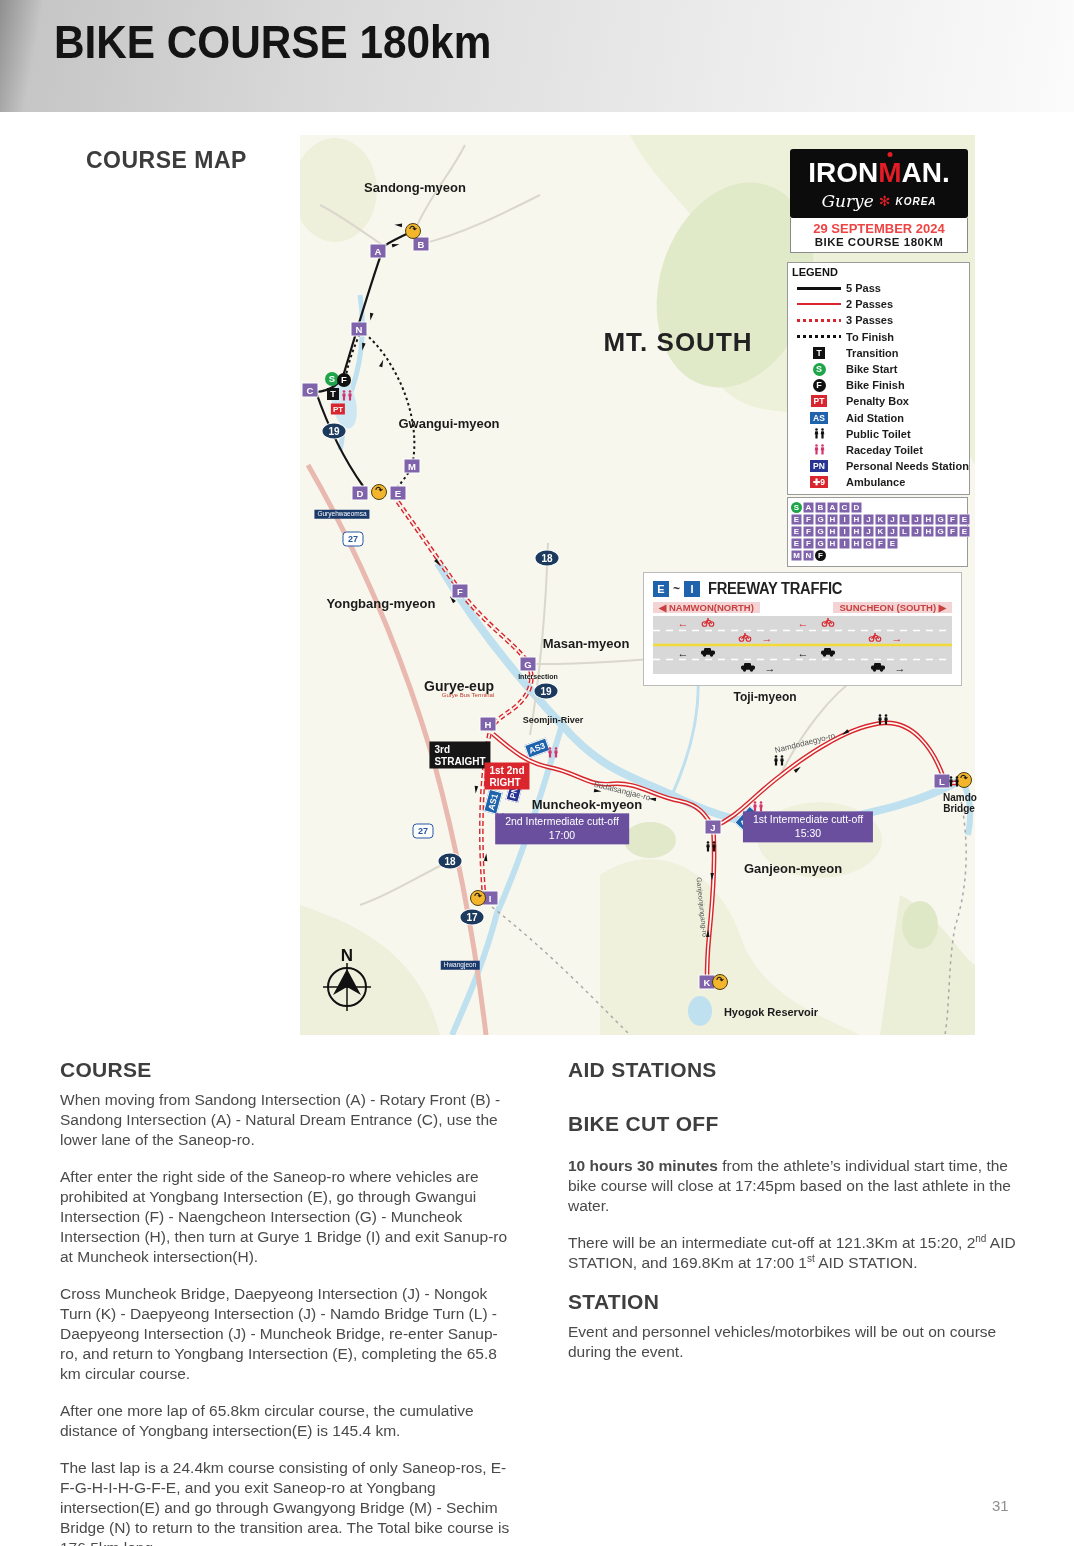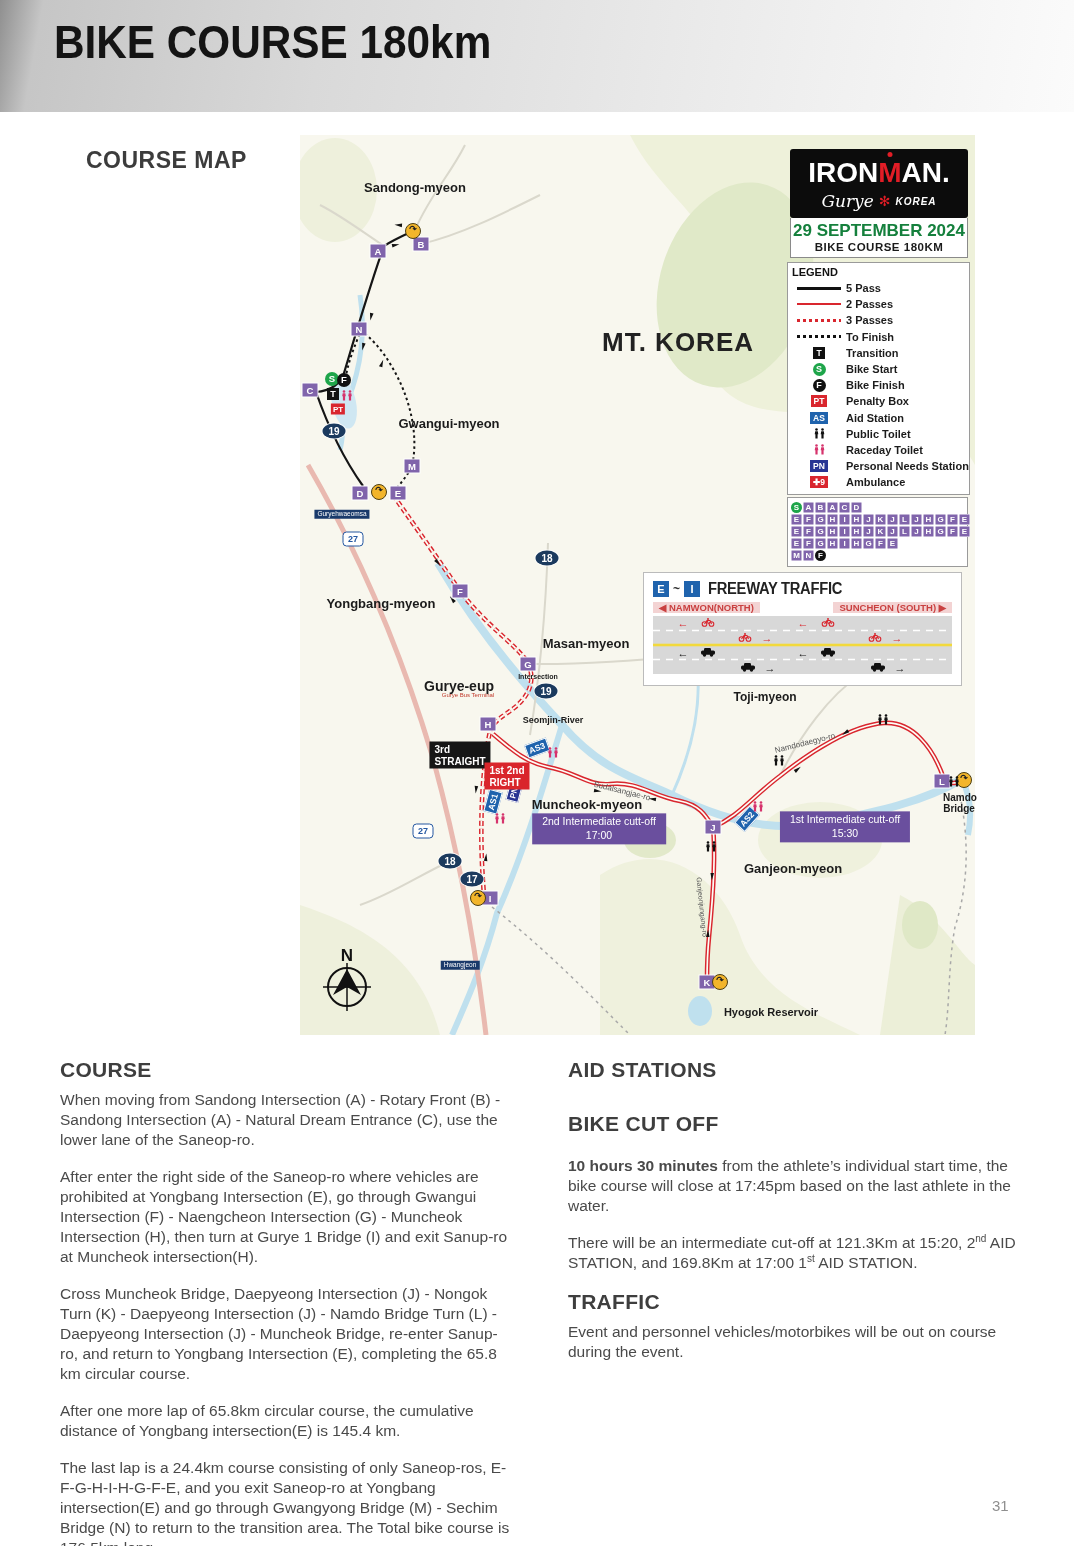--- a/index.html
+++ b/index.html
@@ -26,41 +26,41 @@
   .mk-sq{width:12px;height:12px;background:#111;color:#fff;font-weight:bold;font-size:9px;line-height:12px;}
   .mk-pt{background:#d9262e;color:#fff;font-weight:bold;font-size:8px;padding:1px 2px;}
   .mk-oval{width:23px;height:15px;border-radius:50%;background:#1b3a5e;color:#fff;font-weight:bold;
            font-size:10px;line-height:15px;box-shadow:0 0 0 1px rgba(255,255,255,.8);}
   .mk-r27{width:19px;height:13px;background:#fff;border:1.5px solid #2457a0;border-radius:4px;
           color:#2457a0;font-weight:bold;font-size:9px;line-height:12px;}
   .mk-as{background:#1f63ad;border:1px solid #fff;color:#fff;font-weight:bold;font-size:8.5px;
          padding:0 2px;height:12px;line-height:12px;}
   .mk-pn{background:#283593;border:1px solid #fff;color:#fff;font-weight:bold;font-size:8px;
          padding:0 2px;height:11px;line-height:11px;}
-  .mk-cutoff{background:#6a4f9e;color:#fff;font-size:10.5px;padding:2px 10px;white-space:nowrap;line-height:1.3;margin-left:37px;}
+  .mk-cutoff{background:#6a4f9e;color:#fff;font-size:10.5px;padding:2px 10px;white-space:nowrap;line-height:1.3;}
   .mk-instr{color:#fff;font-size:10px;font-weight:bold;padding:2px 5px;line-height:1.15;white-space:nowrap;text-align:left;}
   .instr-black{background:#161616;} .instr-red{background:#d9252b;}
   .mk-station{background:#1a3a6b;color:#fff;font-size:6.5px;padding:1px 3px;white-space:nowrap;line-height:1;}
   .map-label{position:absolute;transform:translate(-50%,-50%);white-space:nowrap;color:#1b1b1b;font-weight:600;}
   .map-label.mtjiri{letter-spacing:1px;color:#222;}
   .map-label.road{color:#555;font-weight:normal;}
   .map-label.busred{color:#c03a2b;font-weight:normal;}
   
   .event-card{position:absolute;left:490px;top:14px;width:178px;}
   .logo{background:#0c0c0c;border-radius:3px;padding:10px 4px 7px;text-align:center;}
   .logo-line1{color:#fff;font-weight:800;font-size:28px;letter-spacing:0px;line-height:1;white-space:nowrap;}
   .m-red{color:#e21d26;position:relative;}
   .m-red::before{content:'';position:absolute;top:-5px;left:50%;transform:translateX(-50%);
                  width:5px;height:5px;border-radius:50%;background:#e21d26;}
   .logo-line2{display:flex;justify-content:center;align-items:center;gap:5px;margin-top:4px;color:#fff;}
   .logo-script{font-family:"DejaVu Serif",serif;font-style:italic;font-size:17px;}
   .logo-flower{color:#e21d26;font-size:14px;}
   .logo-korea{font-style:italic;font-size:10px;letter-spacing:1px;font-weight:bold;}
   .date-card{background:#fff;border:1px solid #8a8a8a;border-top:none;text-align:center;padding:3px 0 4px;}
-  .date-card .date{font-size:17px;font-weight:800;color:#15803d;}
+  .date-card .date{font-size:13px;font-weight:800;color:#ef4444;}
   .date-card .course-name{font-size:11.5px;font-weight:800;color:#1a1a1a;letter-spacing:.5px;}
   
   .legend{position:absolute;left:487px;top:127px;width:183px;background:#fff;border:1px solid #9a9a9a;
           padding:3px 4px 4px;box-sizing:border-box;}
   .legend-title{font-size:11px;font-weight:bold;color:#111;margin-bottom:2px;}
   .legend-row{display:flex;align-items:center;height:16.2px;}
   .legend-sym{width:54px;display:flex;justify-content:center;align-items:center;flex:none;}
   .legend-label{font-size:11px;font-weight:bold;color:#1c1c1c;white-space:nowrap;}
   .sym-line{width:44px;height:3px;}
   .sym-solid-black{background:#111;} .sym-solid-red{background:#d9262e;height:2px;}
@@ -229,21 +229,21 @@
               <circle cx="3.5" cy="1.5" r="1.3"></circle>
               <path d="M2.2 3.2h2.6l.5 3h-.7v4.3H2.4V6.2h-.7z"></path>
               <circle cx="9.5" cy="1.5" r="1.3"></circle>
               <path d="M8.2 3.2h2.6l.5 3h-.7v4.3H8.4V6.2h-.7z"></path>
             </g>
           </svg></div>
         <div class="mk mk-oval" style="left: 34px; top: 296px;">19</div>
         <div class="mk mk-oval" style="left: 247px; top: 423px;">18</div>
         <div class="mk mk-oval" style="left: 246px; top: 556px;">19</div>
         <div class="mk mk-oval" style="left: 150px; top: 726px;">18</div>
-        <div class="mk mk-oval" style="left: 172px; top: 744px;">17</div>
+        <div class="mk mk-oval" style="left: 172px; top: 782px;">17</div>
         <div class="mk mk-r27" style="left: 53px; top: 404px;">27</div>
         <div class="mk mk-r27" style="left: 123px; top: 696px;">27</div>
         <div class="mk mk-as" style="left: 193px; top: 667px; transform: translate(-50%, -50%) rotate(-75deg);">AS1</div>
         <div class="mk mk-as" style="left: 447px; top: 684px; transform: translate(-50%, -50%) rotate(-48deg);">AS2</div>
         <div class="mk mk-as" style="left: 237px; top: 613px; transform: translate(-50%, -50%) rotate(-20deg);">AS3</div>
         <div class="mk mk-pn" style="left: 214px; top: 658px; transform: translate(-50%, -50%) rotate(-75deg);">PN</div>
         <div class="mk" style="left: 200px; top: 684px;"><svg width="13" height="11" viewBox="0 0 13 11">
             <g fill="#d6336c">
               <circle cx="3.5" cy="1.5" r="1.3"></circle>
               <path d="M2.2 3.2h2.6l.5 3h-.7v4.3H2.4V6.2h-.7z"></path>
@@ -312,21 +312,21 @@
           <div>17:00</div>
         </div>
         <div class="mk mk-cutoff" style="left: 508px; top: 692px;">
           <div>1st Intermediate cutt-off</div>
           <div>15:30</div>
         </div>
         <div class="mk mk-station" style="left: 42px; top: 379px;">Guryehwaeomsa</div>
         <div class="mk mk-station" style="left: 160px; top: 830px;">Hwangjeon</div>
         <div class="map-label" style="font-size: 13px; left: 115px; top: 52px;">Sandong-myeon</div>
         <div class="map-label" style="font-size: 13px; left: 149px; top: 288px;">Gwangui-myeon</div>
-        <div class="map-label mtjiri" style="font-size: 26px; left: 378px; top: 207px;">MT. KOREA</div>
+        <div class="map-label mtjiri" style="font-size: 26px; left: 378px; top: 207px;">MT. SOUTH</div>
         <div class="map-label" style="font-size: 13px; left: 81px; top: 468px;">Yongbang-myeon</div>
         <div class="map-label" style="font-size: 13px; left: 286px; top: 508px;">Masan-myeon</div>
         <div class="map-label" style="font-size: 14px; left: 159px; top: 551px;">Gurye-eup</div>
         <div class="map-label" style="font-size: 12px; left: 465px; top: 562px;">Toji-myeon</div>
         <div class="map-label" style="font-size: 13px; left: 287px; top: 669px;">Muncheok-myeon</div>
         <div class="map-label" style="font-size: 13px; left: 493px; top: 733px;">Ganjeon-myeon</div>
         <div class="map-label" style="font-size: 11px; left: 471px; top: 877px;">Hyogok Reservoir</div>
         <div class="map-label" style="font-size: 10px; left: 660px; top: 662px;">Namdo</div>
         <div class="map-label" style="font-size: 10px; left: 659px; top: 673px;">Bridge</div>
         <div class="map-label" style="font-size: 9px; left: 253px; top: 585px;">Seomjin-River</div>
@@ -571,19 +571,19 @@
           <p>After one more lap of 65.8km circular course, the cumulative distance of Yongbang intersection(E) is 145.4 km.</p>
         </div>
       <p><span>The last lap is a 24.4km course consisting of only Saneop-ros, E-F-G-H-I-H-G-F-E, and  you exit Saneop-ro at Yongbang intersection(E) and go through Gwangyong Bridge (M) - Sechim Bridge (N) to return to the transition area. The Total bike course is </span><span class="u-red">176.5km long.</span></p>
     </section>
     <section class="col">
       <h2 class="sec-h spaced">AID STATIONS</h2>
       <div class="gap"></div>
       <h2 class="sec-h spaced">BIKE CUT OFF</h2>
       <p><span class="bold-lead">10 hours 30 minutes</span><span> from the athlete’s individual start time, the bike course will close at 17:45pm based on the last athlete in the water.</span></p>
       <p><span>There will be an intermediate cut-off at 121.3Km at 15:20, 2</span><sup>nd</sup><span> AID STATION, and 169.8Km at 17:00 1</span><sup>st</sup><span> AID STATION.</span></p>
-      <h2 class="sec-h">TRAFFIC</h2>
+      <h2 class="sec-h">STATION</h2>
       <p>Event and personnel vehicles/motorbikes will be out on course during the event.</p>
     </section>
   </main>
 
   <div class="page-number">31</div>
 </div>
 
 </body></html>

